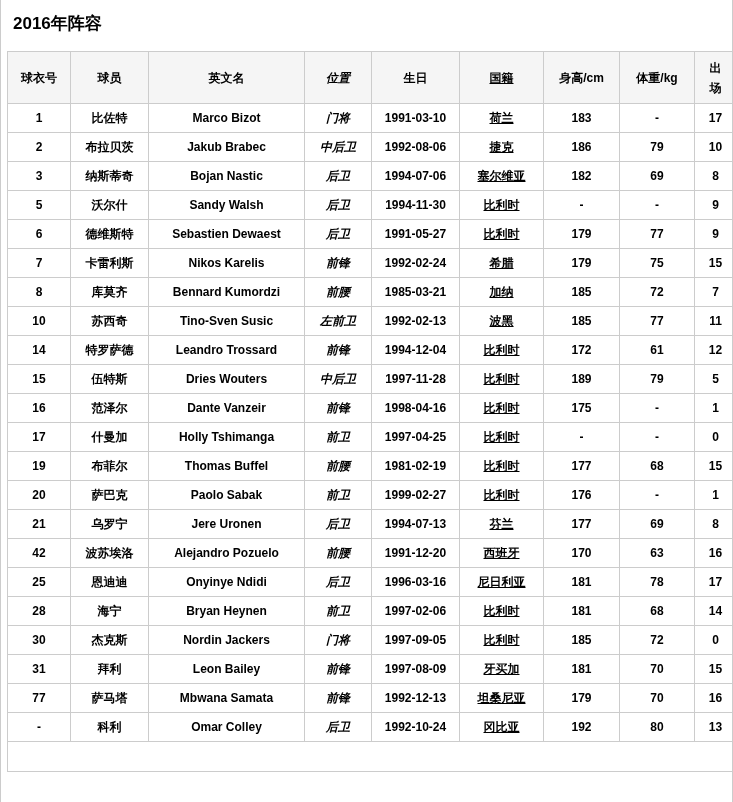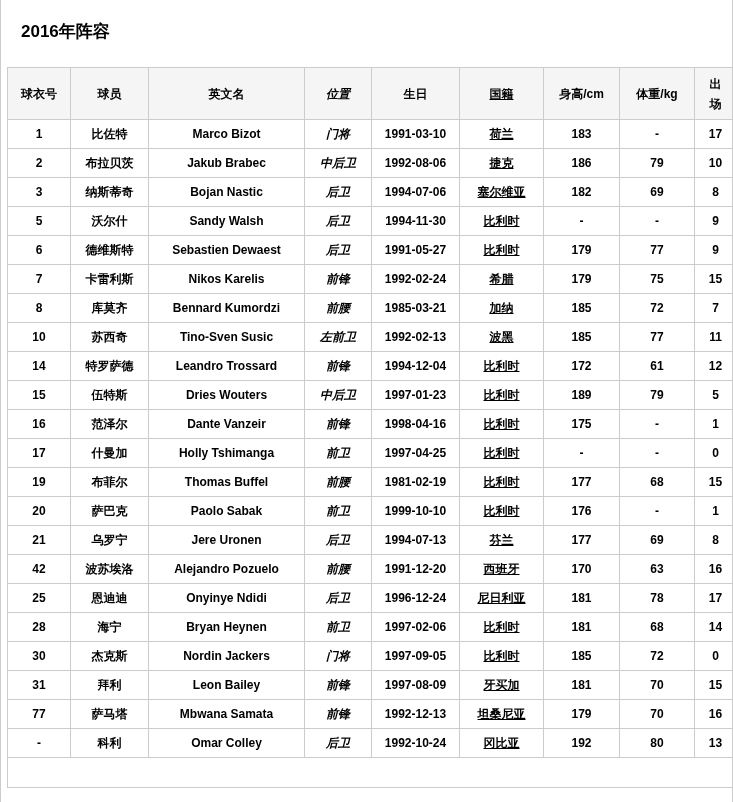--- a/index.html
+++ b/index.html
@@ -3,21 +3,21 @@
 <meta charset="utf-8">
 <style>
   html,body{margin:0;padding:0;background:#ffffff;}
   body{font-family:"Liberation Sans","DejaVu Sans",sans-serif;color:#000;}
   .page{
     width:733px;height:802px;box-sizing:border-box;
     border-left:1px solid #cccccc;border-right:1px solid #cccccc;
     background:#ffffff;overflow:hidden;
   }
   .title{
-    margin:12px;padding:9px 0 12px 8px;
+    margin:4px;padding:9px 0 12px 8px;
     font-size:17px;line-height:22px;font-weight:bold;color:#000;
   }
   table.squad-table{
     margin-left:6px;
     border-collapse:collapse;table-layout:fixed;
     width:723px;
     font-size:12px;font-weight:bold;color:#000;
     text-align:center;
   }
   .squad-table th,.squad-table td{
@@ -165,21 +165,21 @@
           <td>比利时</td>
           <td>172</td>
           <td>61</td>
           <td>12</td>
         </tr>
         <tr>
           <td>15</td>
           <td>伍特斯</td>
           <td>Dries Wouters</td>
           <td>中后卫</td>
-          <td>1997-01-23</td>
+          <td>1997-11-28</td>
           <td>比利时</td>
           <td>189</td>
           <td>79</td>
           <td>5</td>
         </tr>
         <tr>
           <td>16</td>
           <td>范泽尔</td>
           <td>Dante Vanzeir</td>
           <td>前锋</td>
@@ -209,21 +209,21 @@
           <td>比利时</td>
           <td>177</td>
           <td>68</td>
           <td>15</td>
         </tr>
         <tr>
           <td>20</td>
           <td>萨巴克</td>
           <td>Paolo Sabak</td>
           <td>前卫</td>
-          <td>1999-10-10</td>
+          <td>1999-02-27</td>
           <td>比利时</td>
           <td>176</td>
           <td>-</td>
           <td>1</td>
         </tr>
         <tr>
           <td>21</td>
           <td>乌罗宁</td>
           <td>Jere Uronen</td>
           <td>后卫</td>
@@ -242,21 +242,21 @@
           <td>西班牙</td>
           <td>170</td>
           <td>63</td>
           <td>16</td>
         </tr>
         <tr>
           <td>25</td>
           <td>恩迪迪</td>
           <td>Onyinye Ndidi</td>
           <td>后卫</td>
-          <td>1996-12-24</td>
+          <td>1996-03-16</td>
           <td>尼日利亚</td>
           <td>181</td>
           <td>78</td>
           <td>17</td>
         </tr>
         <tr>
           <td>28</td>
           <td>海宁</td>
           <td>Bryan Heynen</td>
           <td>前卫</td>

